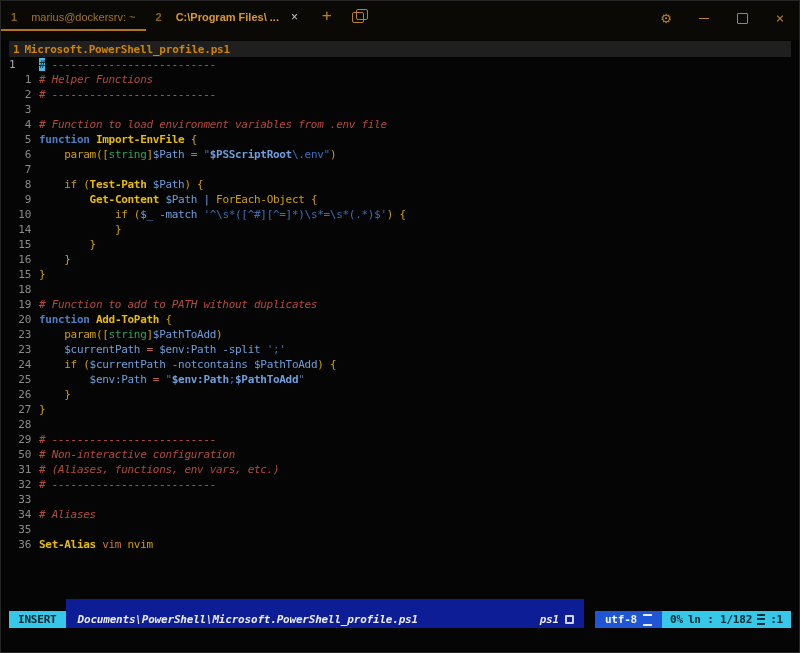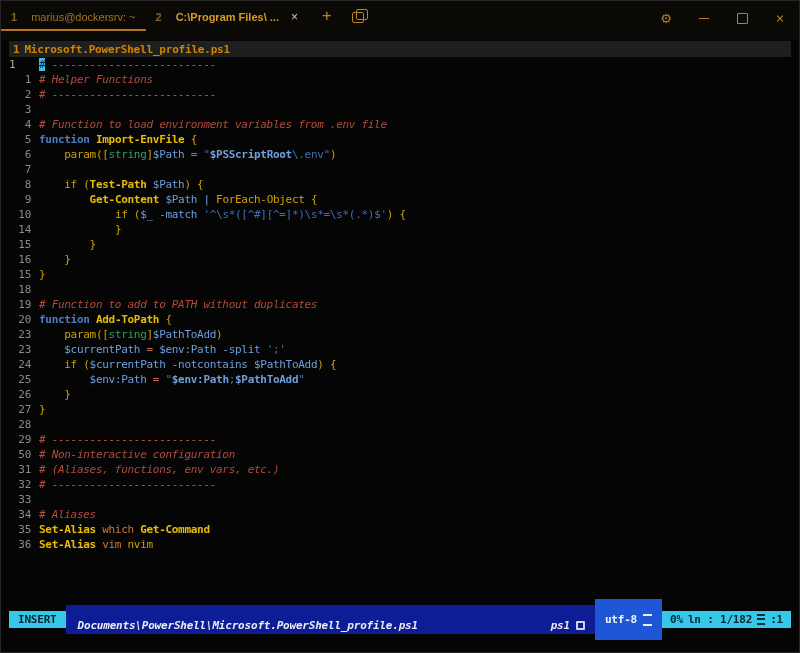--- a/index.html
+++ b/index.html
@@ -40,29 +40,29 @@
   .tk-f{color:var(--func-yellow);font-weight:bold;}
   .tk-t{color:var(--type-green);}
   .tk-v{color:var(--var-blue);}
   .tk-s{color:var(--string-blue);}
   .tk-si{color:var(--var-blue);font-weight:bold;}
   .tk-o{color:var(--op-red);}
   .tk-num{color:var(--num-orange);}
   .tk-a{color:var(--arg-orange);}
   .tk-cur{background:var(--cursor-cyan);color:#062c38;font-style:italic;}
   
-  .statusline{position:absolute;left:8px;right:8px;bottom:24px;height:17px;display:flex;align-items:center;
+  .statusline{position:absolute;left:8px;right:8px;bottom:24px;height:17px;display:flex;align-items:flex-end;
               font-size:11px;font-weight:bold;letter-spacing:-0.2px;}
   .seg{display:flex;align-items:center;height:17px;}
   .seg.mode{background:var(--status-cyan);color:#04232c;padding:0 9px;}
   .seg.path{background:var(--status-navy);color:#eceaf2;flex:1;padding:12px 10px 0 12px;justify-content:space-between;font-style:italic;}
   .ft{display:flex;align-items:center;gap:6px;}
   .ficon{width:9px;height:9px;background:#cfd2e8;border-radius:1px;position:relative;}
   .ficon::after{content:"";position:absolute;left:2px;top:2px;width:5px;height:5px;background:var(--status-navy);}
-  .seg.enc{background:var(--status-blue);color:#f0f3fa;padding:12px 10px;gap:6px;}
+  .seg.enc{background:var(--status-blue);color:#f0f3fa;padding:0 10px;gap:6px;margin-left:11px;}
   .eicon{width:9px;height:8px;border-top:2px solid #e8edf8;border-bottom:2px solid #e8edf8;}
   .seg.pos{background:var(--status-cyan);color:#032a33;padding:0 8px;gap:5px;}
   .lines-icon{width:8px;height:7px;border-top:2px solid #06323c;border-bottom:2px solid #06323c;position:relative;}
   .lines-icon::after{content:"";position:absolute;left:0;top:1.5px;width:8px;height:2px;background:#06323c;}
   
   .cmdline{position:absolute;left:8px;bottom:7px;height:15px;line-height:15px;font-size:11px;letter-spacing:-0.3px;white-space:pre;}
   .cmd-green{color:var(--mode-green);}
 </style>
 </head>
 <body>
@@ -130,21 +130,21 @@
       <div class="row"><span class="gutter">25</span><span class="code"><span class="tk-n">        </span><span class="tk-v">$env:Path</span><span class="tk-o"> = </span><span class="tk-s">"</span><span class="tk-si">$env:Path</span><span class="tk-s">;</span><span class="tk-si">$PathToAdd</span><span class="tk-s">"</span></span></div>
       <div class="row"><span class="gutter">26</span><span class="code"><span class="tk-n">    </span><span class="tk-y">}</span></span></div>
       <div class="row"><span class="gutter">27</span><span class="code"><span class="tk-y">}</span></span></div>
       <div class="row"><span class="gutter">28</span><span class="code"></span></div>
       <div class="row"><span class="gutter">29</span><span class="code"><span class="tk-c"># --------------------------</span></span></div>
       <div class="row"><span class="gutter">50</span><span class="code"><span class="tk-c"># Non-interactive configuration</span></span></div>
       <div class="row"><span class="gutter">31</span><span class="code"><span class="tk-c"># (Aliases, functions, env vars, etc.)</span></span></div>
       <div class="row"><span class="gutter">32</span><span class="code"><span class="tk-c"># --------------------------</span></span></div>
       <div class="row"><span class="gutter">33</span><span class="code"></span></div>
       <div class="row"><span class="gutter">34</span><span class="code"><span class="tk-c"># Aliases</span></span></div>
-      <div class="row"><span class="gutter">35</span><span class="code"><span class="tk-f">Set-Alias</span><span class="tk-a"> which</span><span class="tk-f"> Get-Command</span></span></div>
+      <div class="row"><span class="gutter">35</span></div>
       <div class="row"><span class="gutter">36</span><span class="code"><span class="tk-f">Set-Alias</span><span class="tk-a"> vim</span><span class="tk-y"> nvim</span></span></div>
     </div>
 
   <div class="statusline">
     <span class="seg mode">INSERT</span>
     <span class="seg path">
       <span>Documents\PowerShell\Microsoft.PowerShell_profile.ps1</span>
       <span class="ft">
         <span>ps1</span>
         <span class="ficon"></span>

